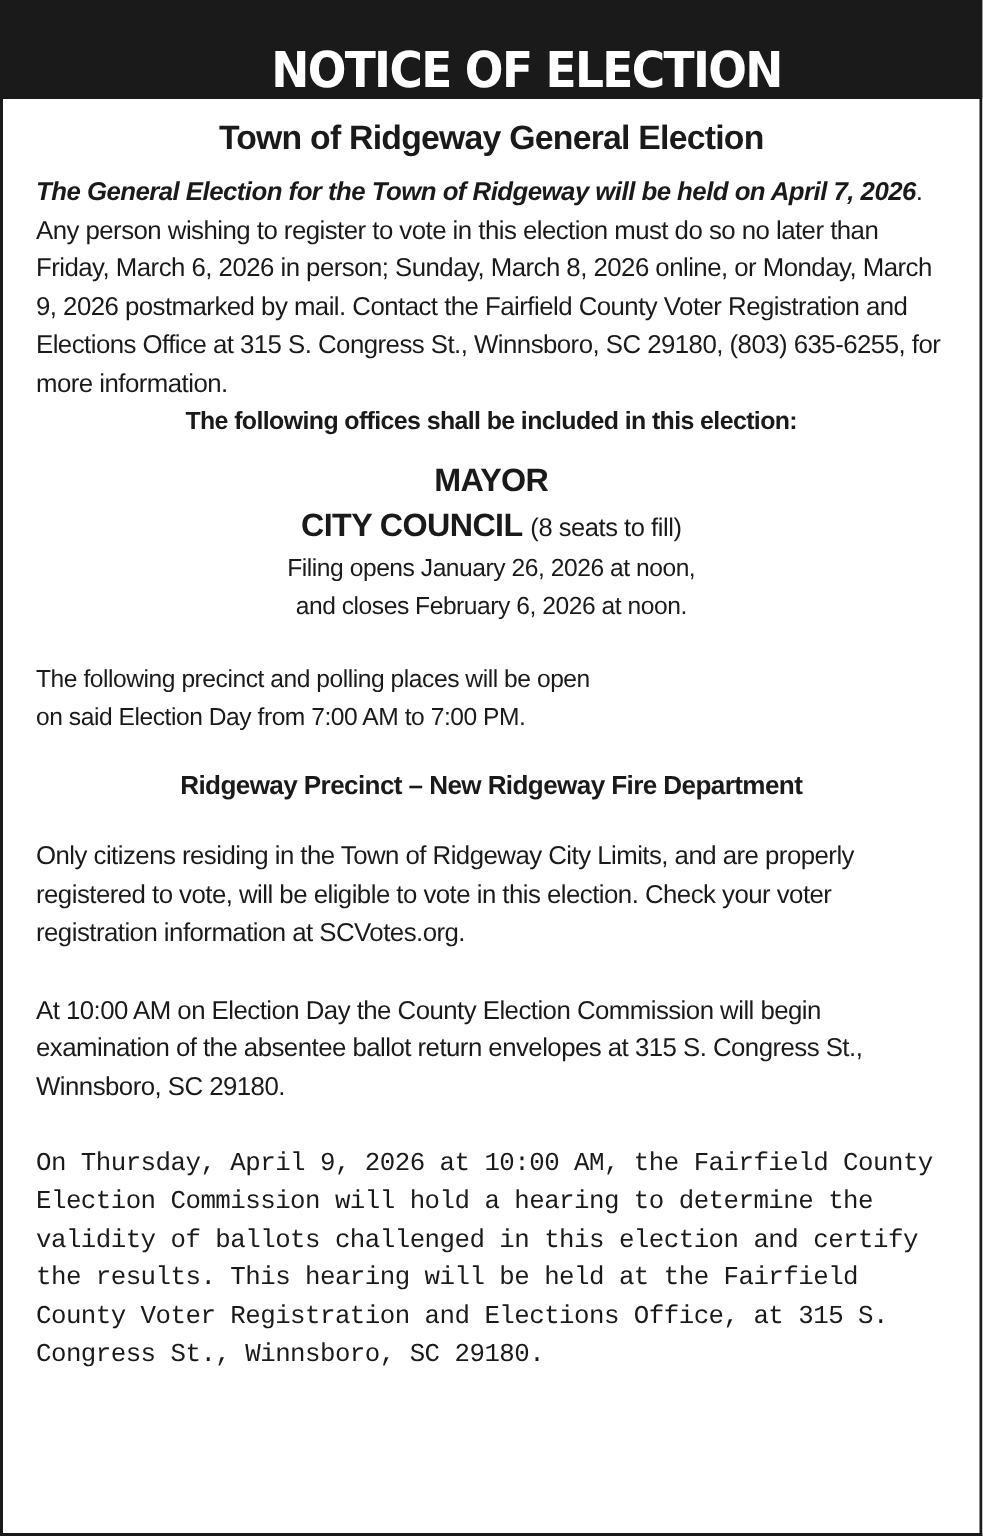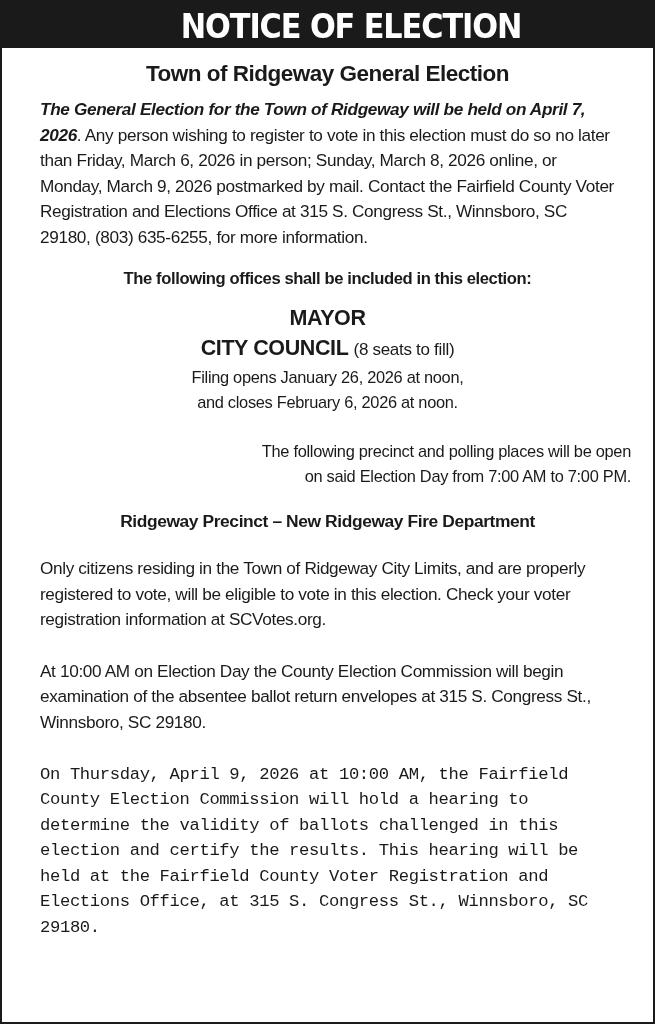--- a/index.html
+++ b/index.html
@@ -19,24 +19,24 @@
       box-sizing: border-box;
       border-left: 2px solid #1a1a1a;
       border-right: 2px solid #1a1a1a;
       border-bottom: 2px solid #1a1a1a;
       background: #ffffff;
       color: #1a1a1a;
       font-family: "Liberation Sans", "DejaVu Sans", sans-serif;
     }
     .banner {
       background: #1a1a1a;
-      height: 48px;
+      height: 66px;
       margin: 0 -2px;
       display: flex;
-      align-items: center;
+      align-items: flex-end;
       justify-content: center;
       padding-left: 46px;
     }
     .banner-title {
       color: #ffffff;
       font-family: "DejaVu Sans", "Liberation Sans", sans-serif;
       font-weight: bold;
       font-size: 33px;
       letter-spacing: -1.2px;
       transform: scaleX(0.92);
@@ -52,21 +52,21 @@
       font-size: 22.5px;
       letter-spacing: -0.5px;
       margin-top: 9px;
       height: 34px;
       line-height: 34px;
     }
     .para {
       font-size: 17.2px;
       line-height: 25.6px;
       letter-spacing: -0.35px;
-      margin: 16px;
+      margin: 0;
     }
     .intro {
       margin-top: 6px;
     }
     .intro .lead {
       font-weight: bold;
       font-style: italic;
     }
     .offices-intro {
       font-weight: bold;
@@ -92,21 +92,21 @@
       letter-spacing: -0.3px;
     }
     .filing {
       text-align: center;
       font-size: 16.4px;
       line-height: 25.6px;
       letter-spacing: -0.3px;
     }
     .polling {
       margin-top: 23px;
-      text-align: right;
+      text-align: left;
       font-size: 16.4px;
       line-height: 25.6px;
       letter-spacing: -0.3px;
     }
     .precinct {
       margin-top: 16px;
       text-align: center;
       font-weight: bold;
       font-size: 17.4px;
       line-height: 30px;

